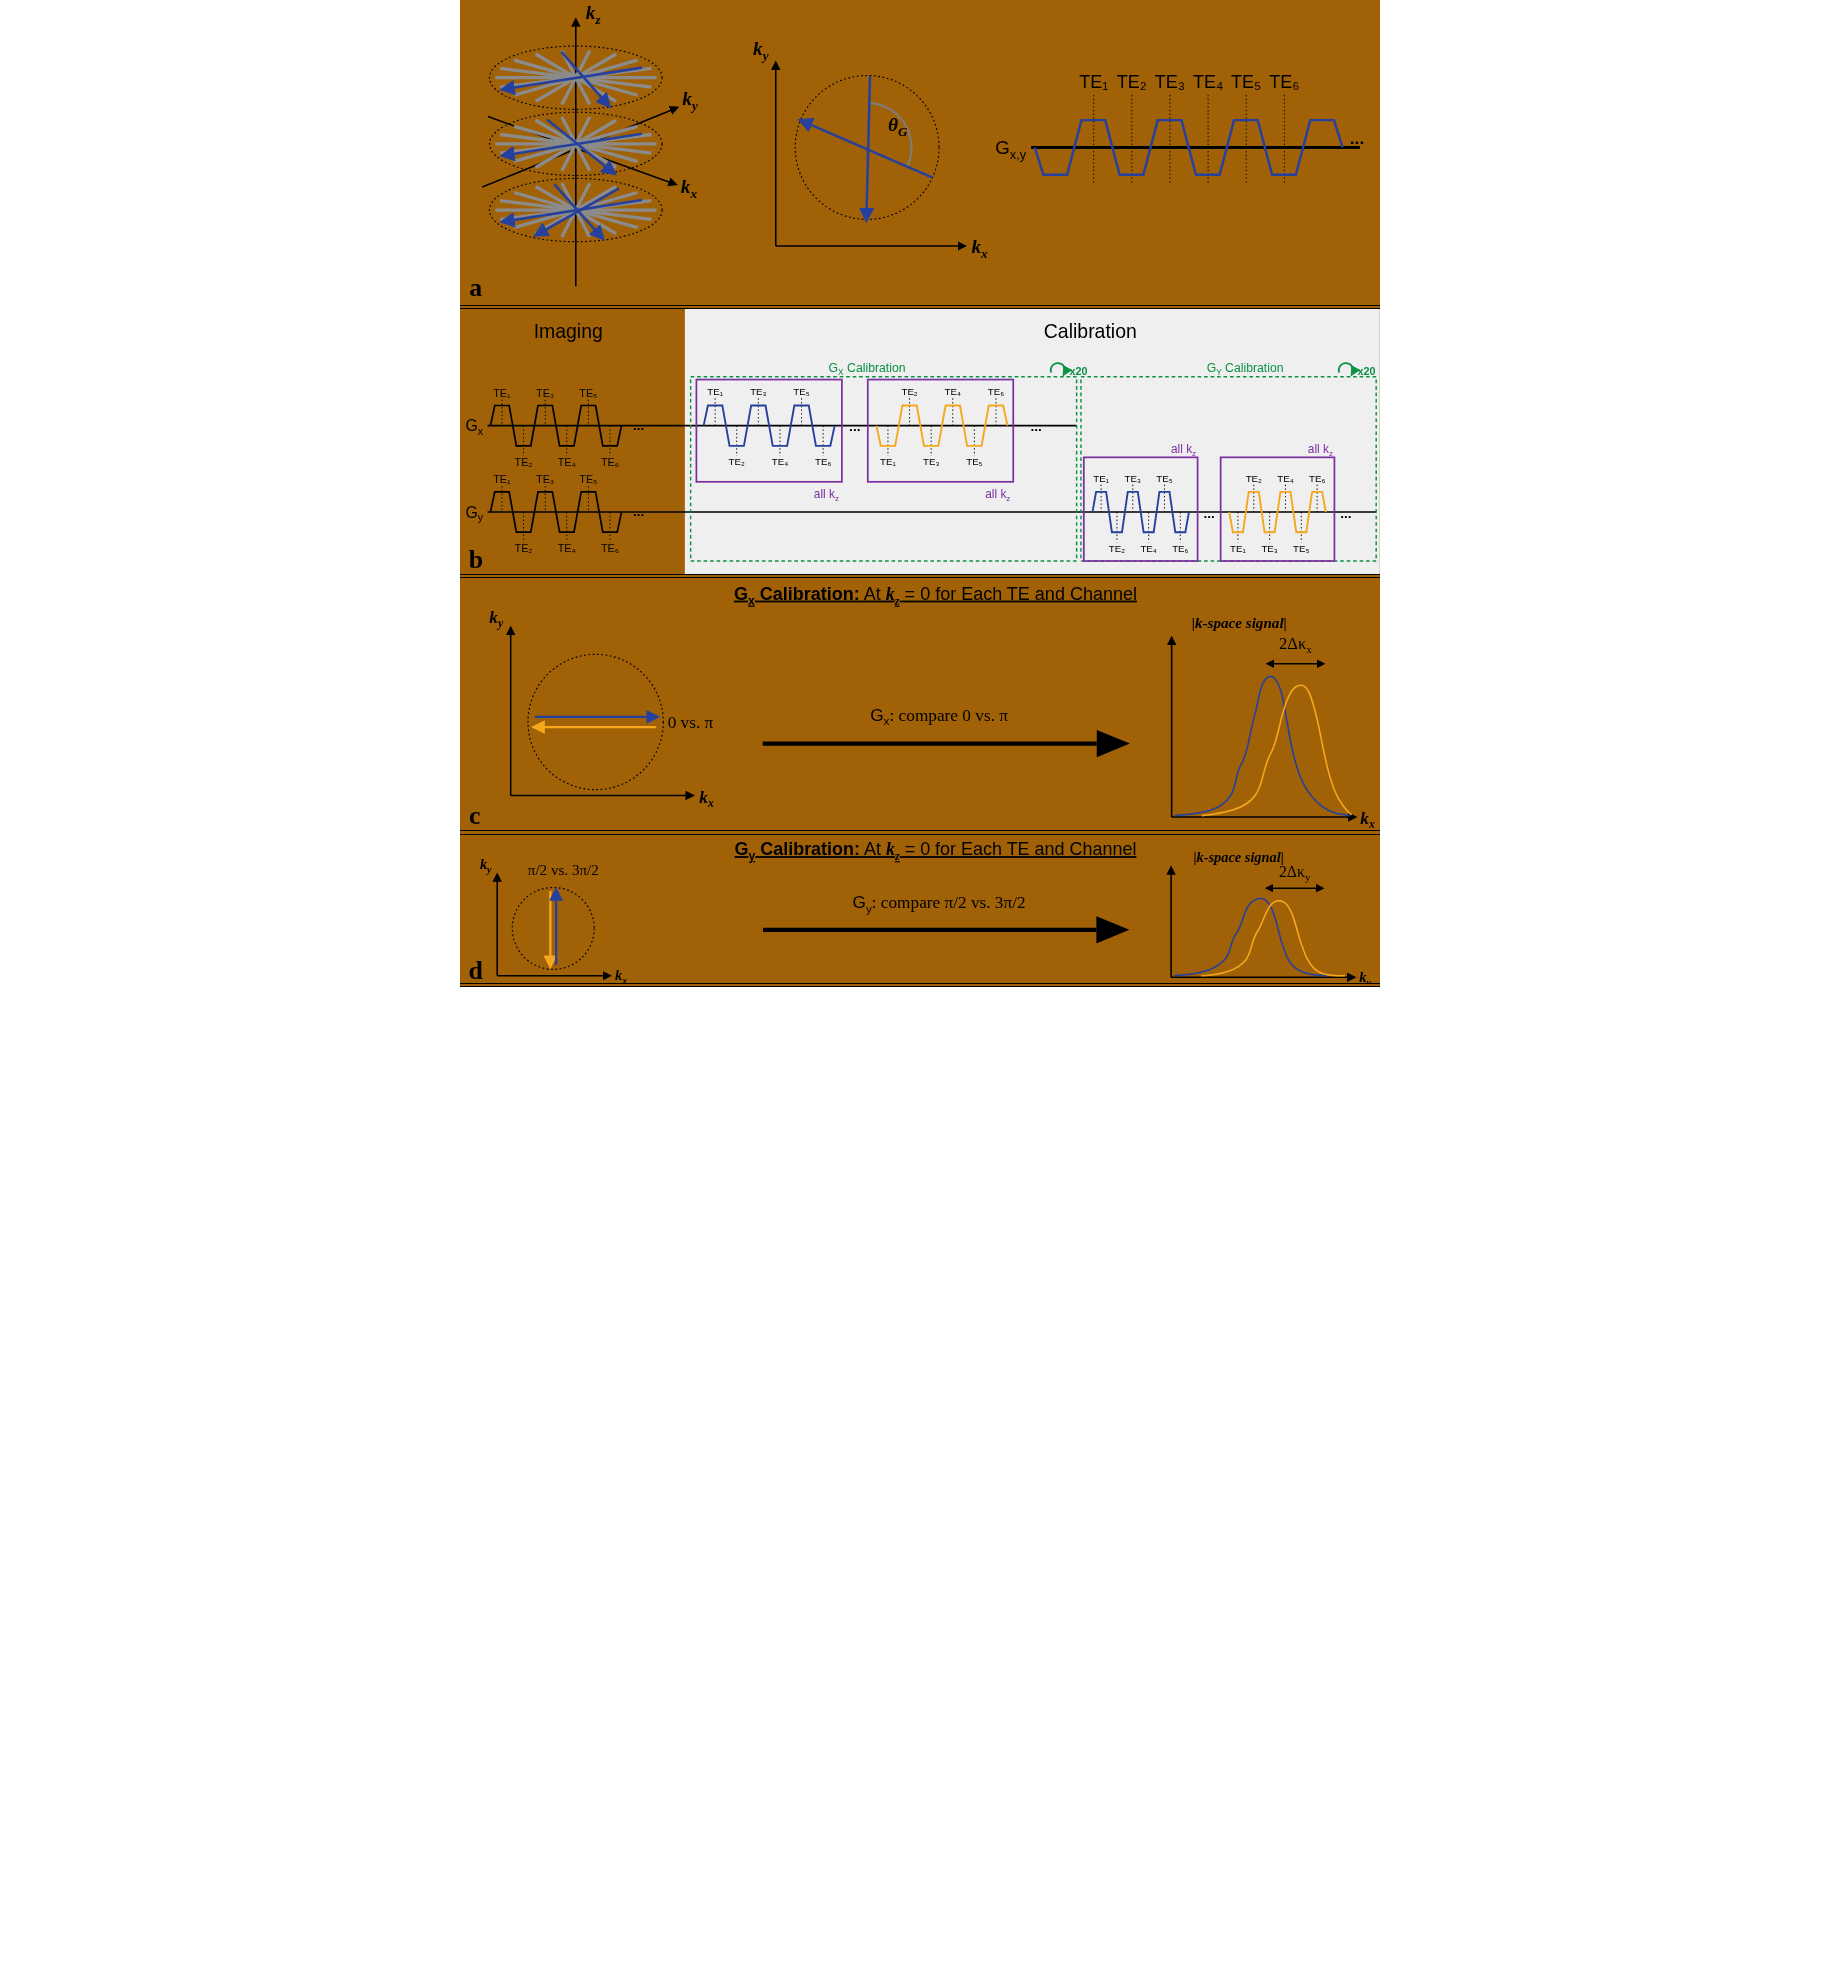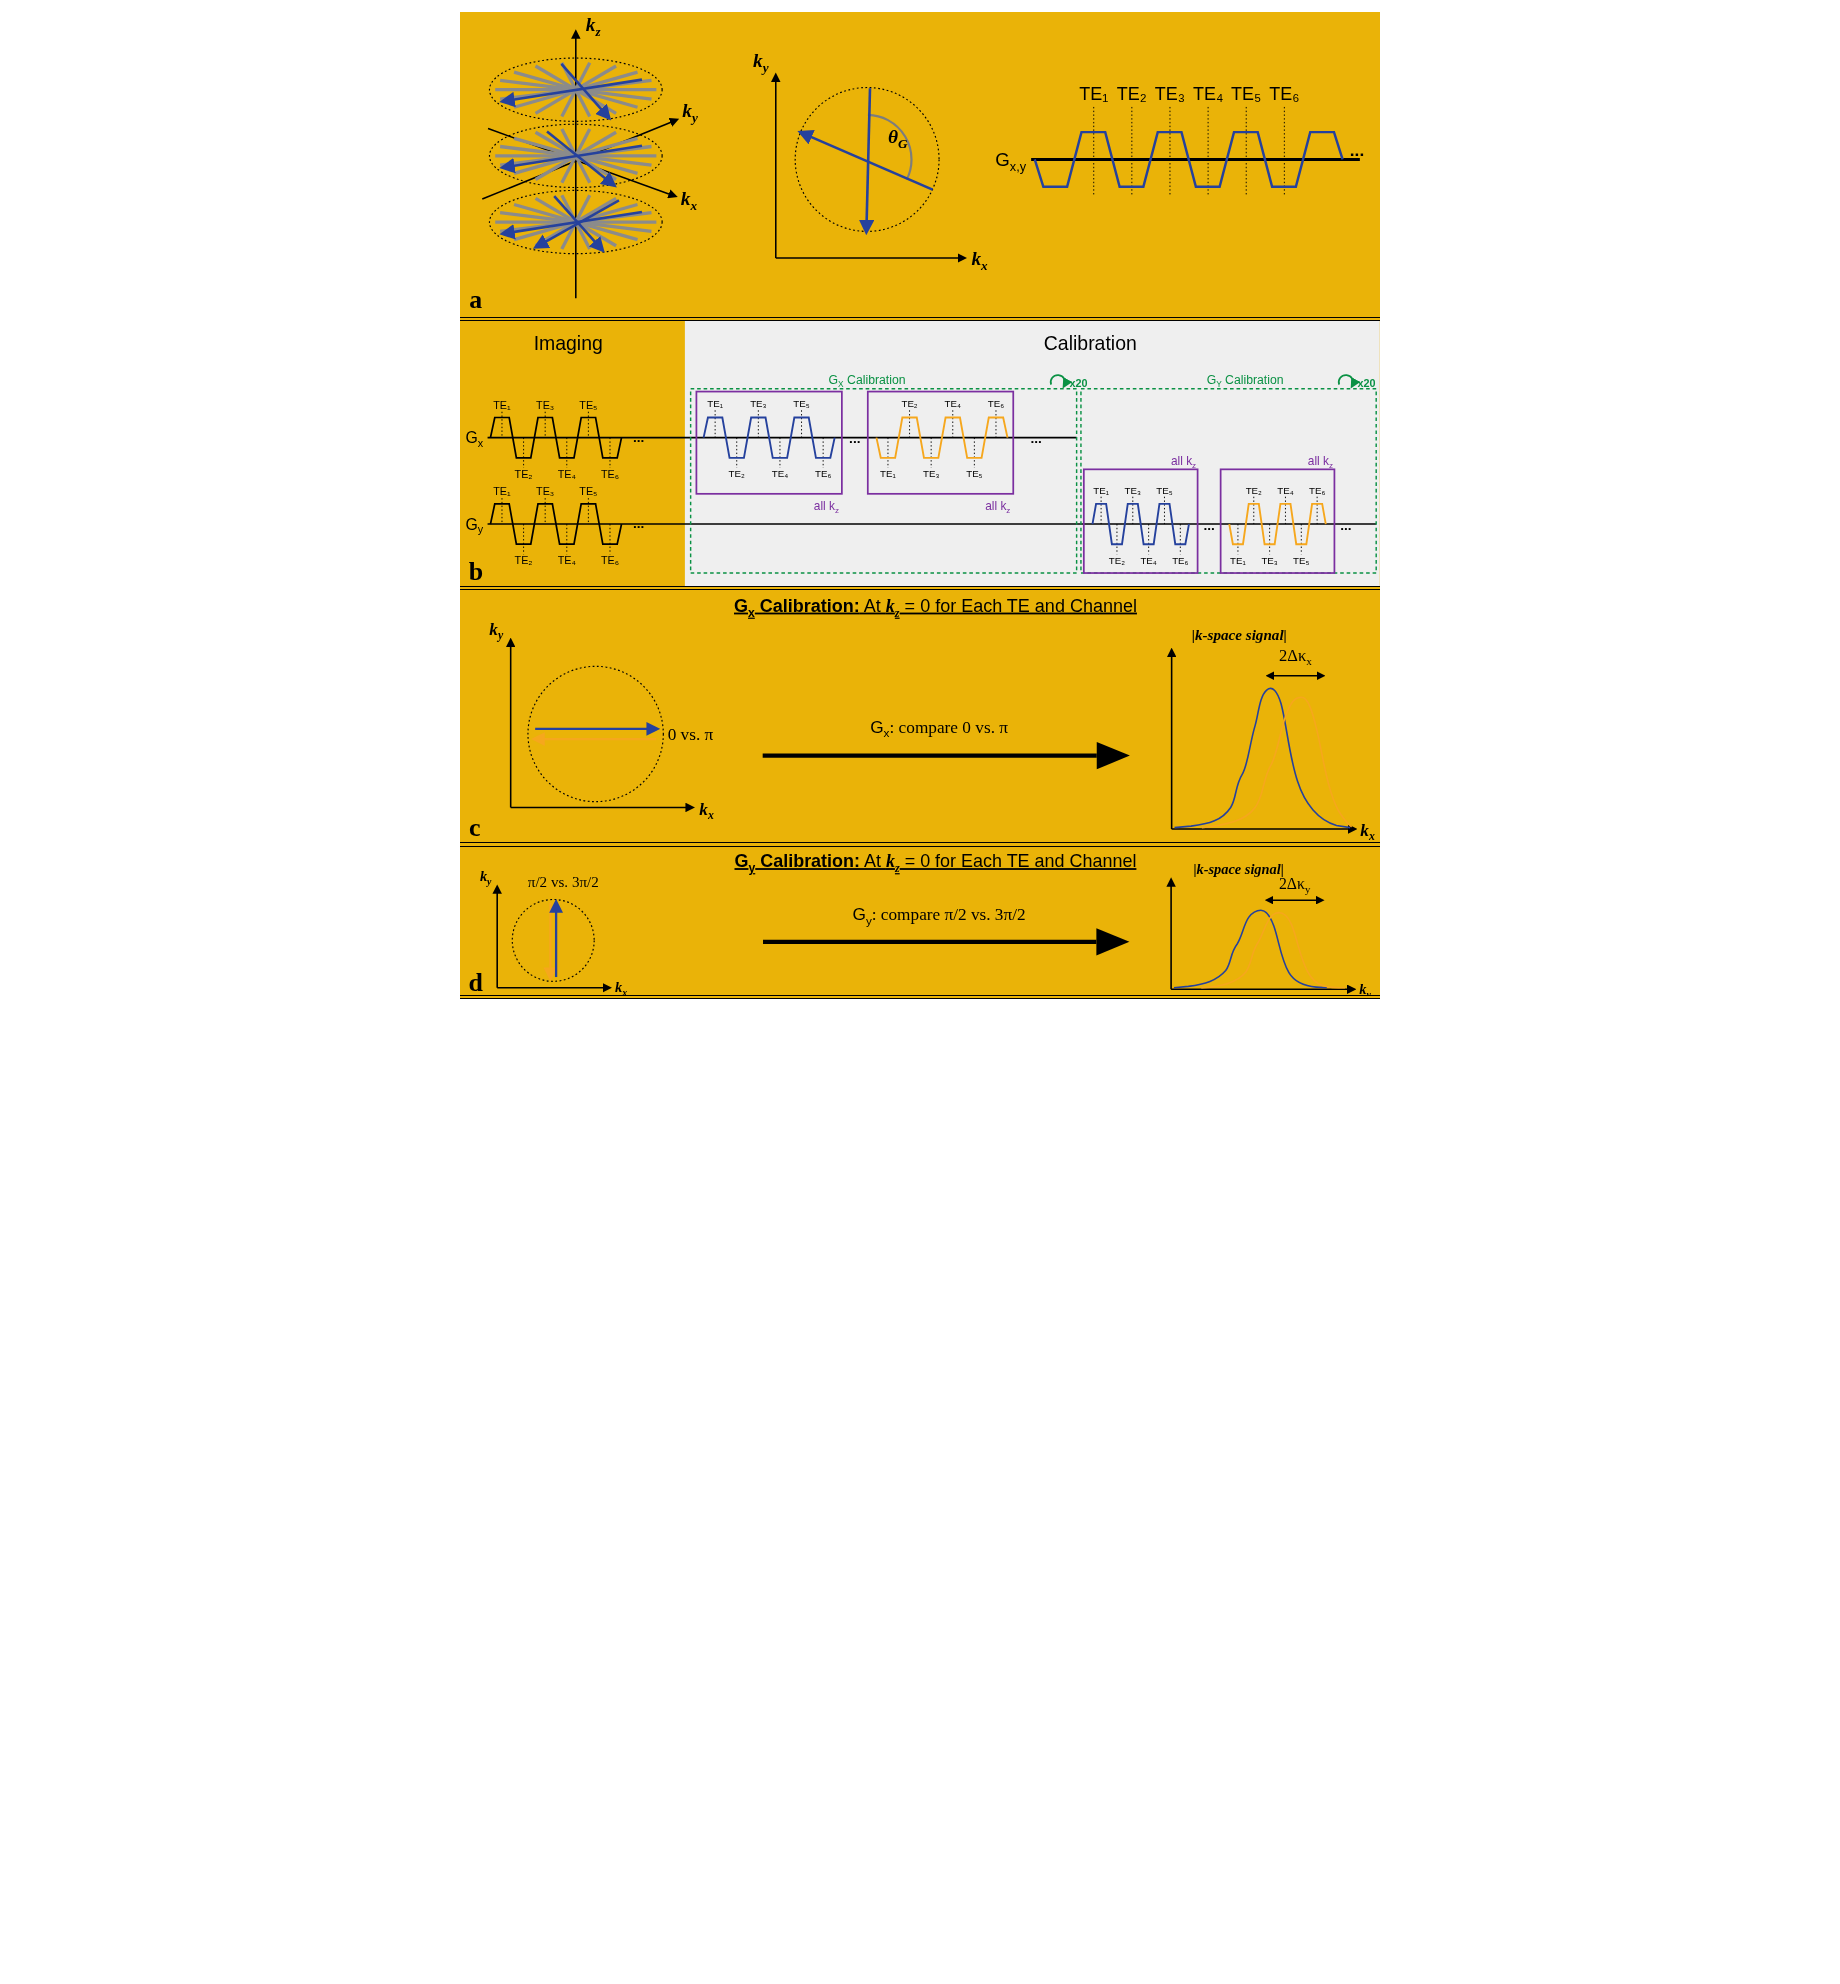--- a/index.html
+++ b/index.html
@@ -1,16 +1,16 @@
 <!DOCTYPE html>
 <html style="font-size:11.5px"><head>
 <meta charset="utf-8">
 <style>
   html,body{margin:0;padding:0;background:#fff;}
-  .fig{width:920px;margin:12px auto;background:#eab308;}
+  .fig{width:920px;margin:0 auto;background:#a16207;}
   svg{display:block;}
   svg text{font-family:"Liberation Sans",sans-serif;fill:#000;}
   .serif{font-family:"Liberation Serif",serif;}
   .it{font-style:italic;}
   .b{font-weight:bold;}
   .mid{text-anchor:middle;}
   .end{text-anchor:end;}
   .sub{font-size:68%;}
   .panel-letter{font-family:"Liberation Serif",serif;font-weight:bold;font-size:36px;}
   .axlab{font-family:"Liberation Serif",serif;font-style:italic;font-weight:bold;font-size:27px;}

